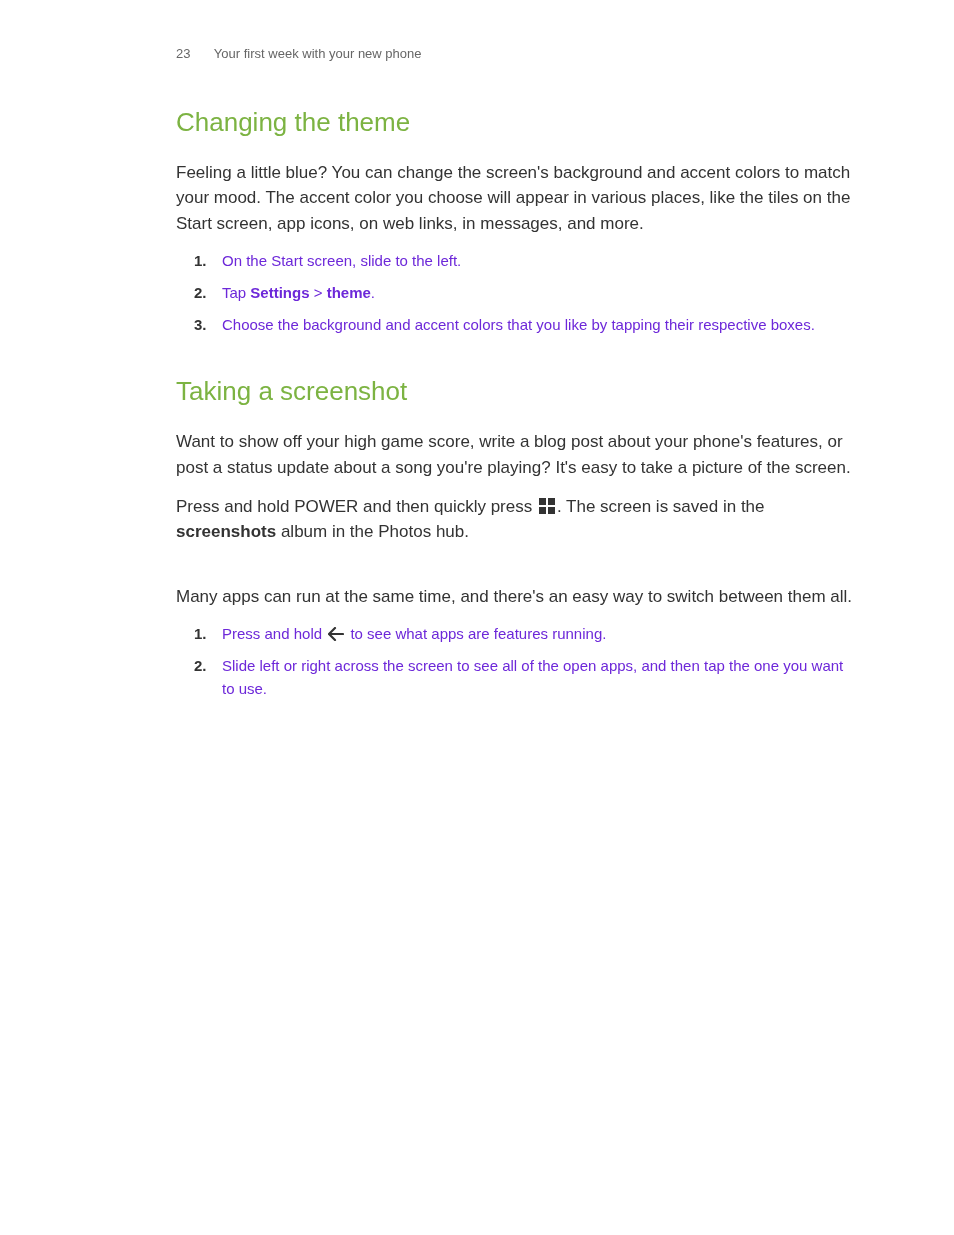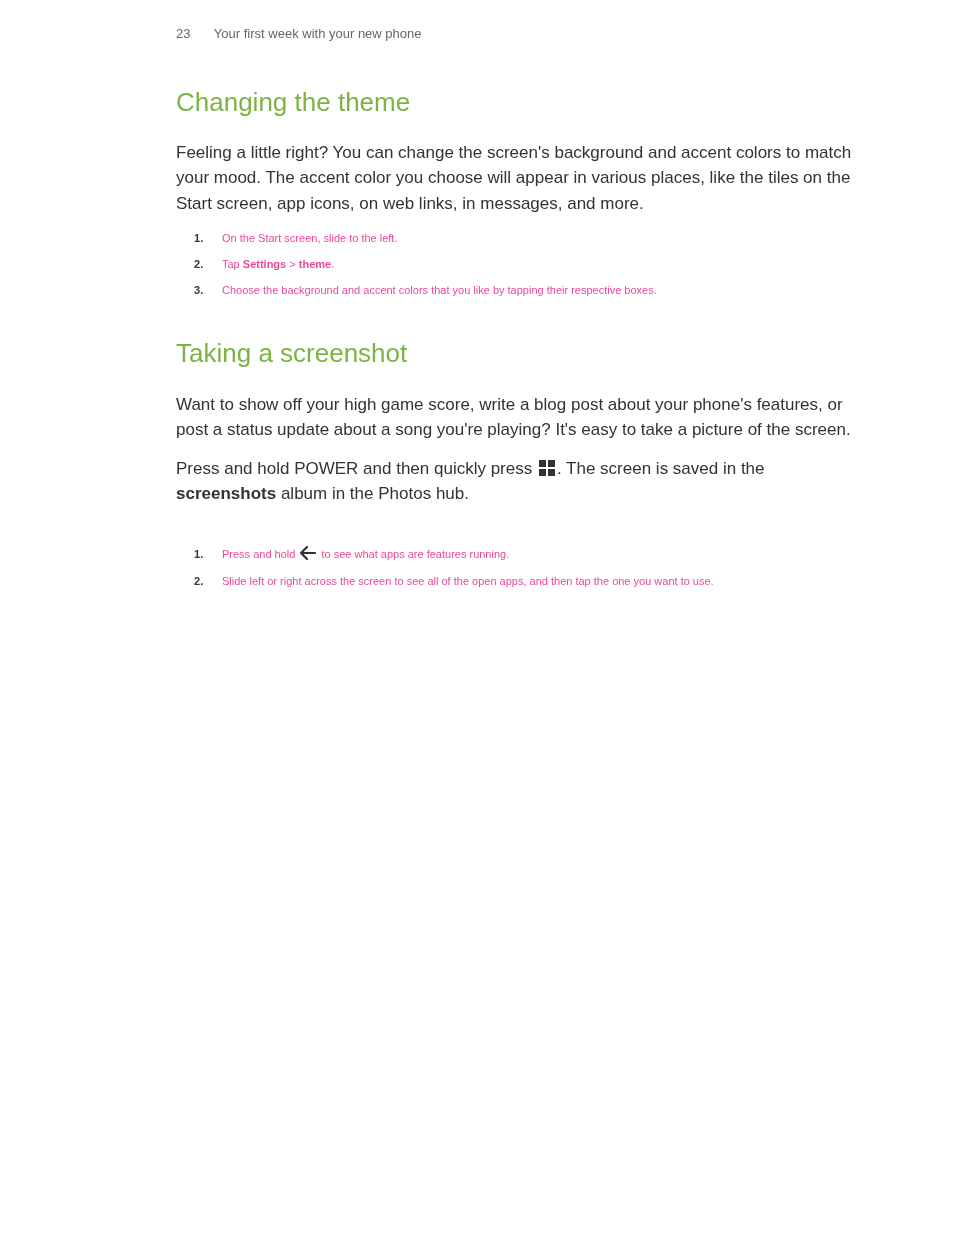--- a/index.html
+++ b/index.html
@@ -5,21 +5,21 @@
     * { margin: 0; padding: 0; box-sizing: border-box; }
     body {
       font-family: -apple-system, BlinkMacSystemFont, "Segoe UI", Helvetica, Arial, sans-serif;
       background: #ffffff;
       color: #333333;
       width: 954px;
       height: 1235px;
       position: relative;
     }
     .page {
-      padding: 26px 100px 0 176px;
+      padding: 46px 100px 0 176px;
     }
     .header-line {
       font-size: 13px;
       color: #666666;
       margin-bottom: 46px;
     }
     .page-num {
       display: inline-block;
       margin-right: 20px;
     }
@@ -38,23 +38,23 @@
       margin-bottom: 14px;
     }
     ol {
       list-style: none;
       counter-reset: item;
       padding-left: 46px;
       margin-top: 10px;
     }
     ol li {
       counter-increment: item;
-      font-size: 11px;
+      font-size: 15px;
       line-height: 1.48;
-      color: #ec4899;
+      color: #6d28d9;
       margin-bottom: 10px;
       position: relative;
     }
     ol li::before {
       content: counter(item) ".";
       font-weight: 700;
       position: absolute;
       left: -28px;
       color: #333333;
     }
@@ -71,21 +71,21 @@
 
 <div class="page">
 
   <div class="header-line">
     <span class="page-num">23</span>
     <span>Your first week with your new phone</span>
   </div>
 
   <div class="section">
     <h1>Changing the theme</h1>
-    <p>Feeling a little right? You can change the screen's background and accent colors to match your mood. The accent color you choose will appear in various places, like the tiles on the Start screen, app icons, on web links, in messages, and more.</p>
+    <p>Feeling a little blue? You can change the screen's background and accent colors to match your mood. The accent color you choose will appear in various places, like the tiles on the Start screen, app icons, on web links, in messages, and more.</p>
     <ol>
       <li><span>On the Start screen, slide to the left.</span></li>
       <li>
         <span>Tap </span><span class="boldish">Settings</span><span> &gt; </span><span class="boldish">theme</span><span>.</span>
       </li>
       <li><span>Choose the background and accent colors that you like by tapping their respective boxes.</span></li>
     </ol>
   </div>
 
   <div class="section">
@@ -97,20 +97,21 @@
           <rect x="0" y="0" width="7" height="7" fill="#333"></rect>
           <rect x="9" y="0" width="7" height="7" fill="#333"></rect>
           <rect x="0" y="9" width="7" height="7" fill="#333"></rect>
           <rect x="9" y="9" width="7" height="7" fill="#333"></rect>
         </svg>
       </span><span>. The screen is saved in the </span><span class="boldish">screenshots</span><span> album in the Photos hub.</span>
     </p>
   </div>
 
   <div class="section">
+    <p>Many apps can run at the same time, and there's an easy way to switch between them all.</p>
     <ol>
       <li>
         <span>Press and hold </span><span class="inline-icon">
           <svg width="16" height="14" viewBox="0 0 16 14">
             <path d="M7 1 L1 7 L7 13 M1 7 L15 7" stroke="#333" stroke-width="2.2" fill="none" stroke-linecap="round" stroke-linejoin="round"></path>
           </svg>
         </span><span> to see what apps are features running.</span>
       </li>
       <li><span>Slide left or right across the screen to see all of the open apps, and then tap the one you want to use.</span></li>
     </ol>

